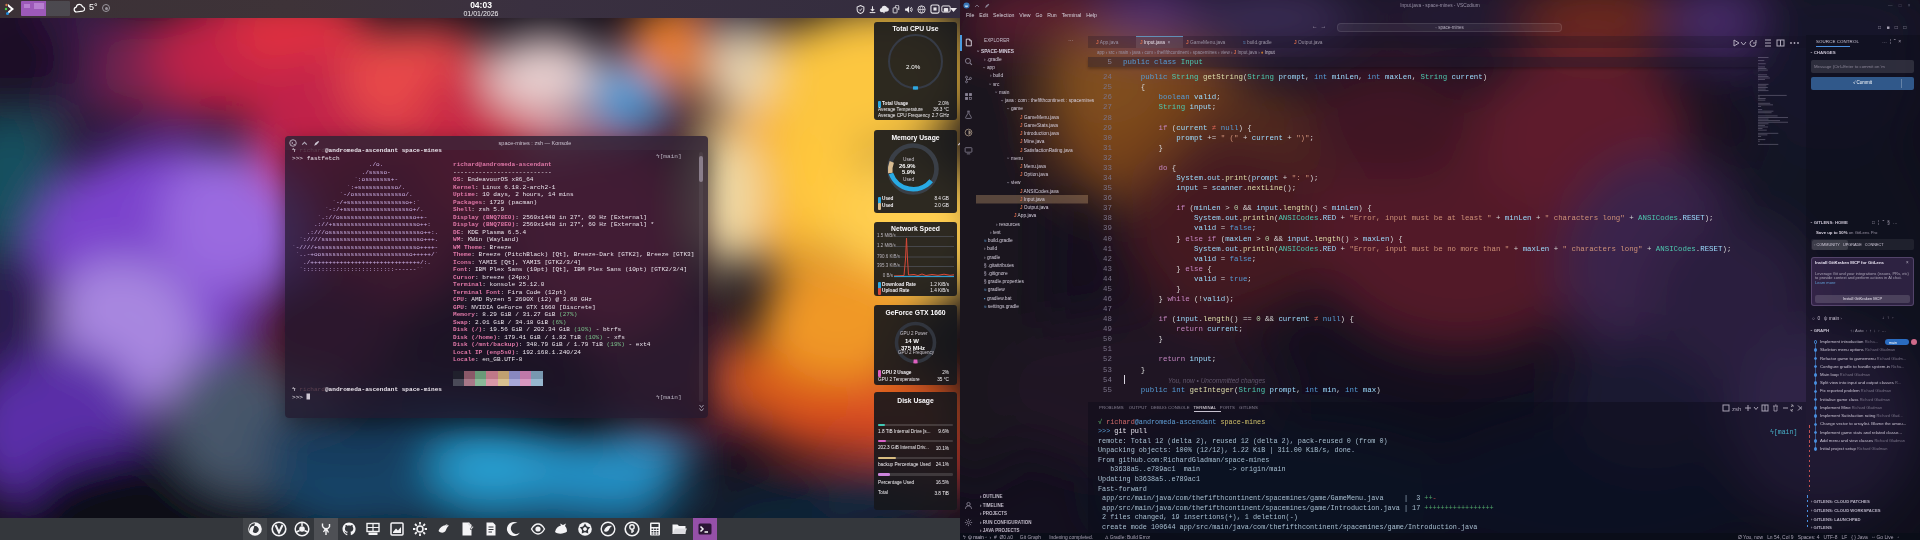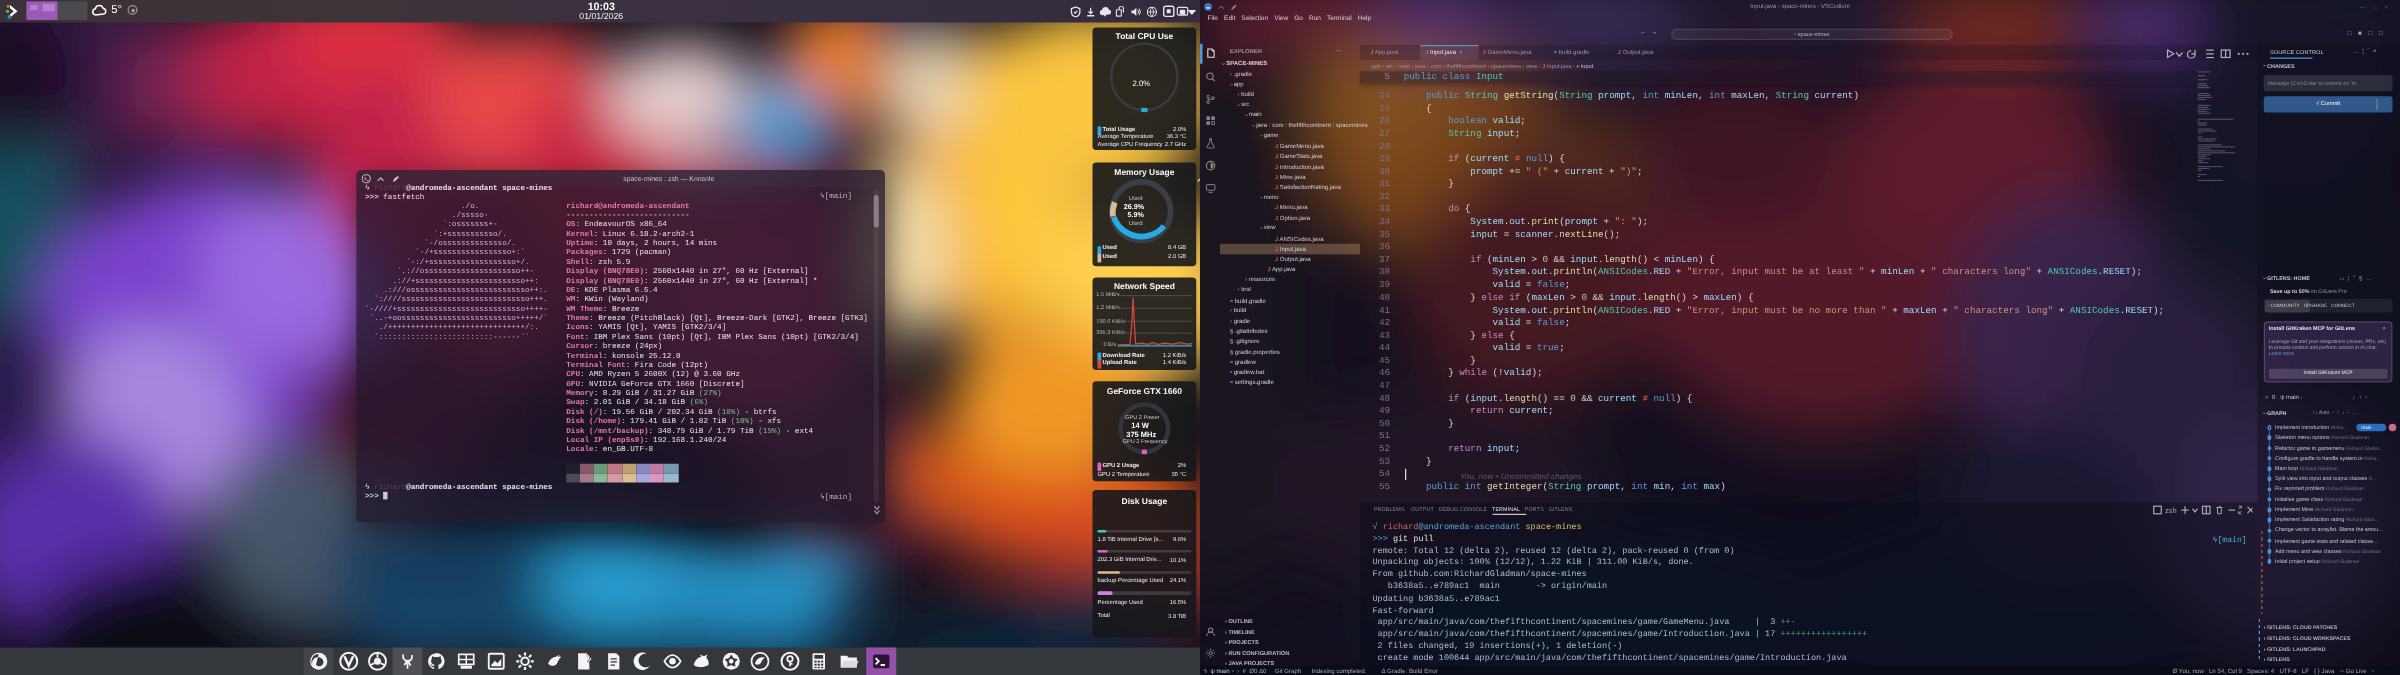--- a/index.html
+++ b/index.html
@@ -88,21 +88,21 @@
   </div>
 
   <svg class="abs" style="left:73px;top:3px" width="13" height="11" viewBox="0 0 26 22">
     <path d="M7 18 a5 5 0 0 1 -0.5 -9.9 a6.5 6.5 0 0 1 12.6 -0.6 a4.5 4.5 0 0 1 0.4 8.9 z" fill="none" stroke="#fff" stroke-width="2.4"></path>
   </svg>
   <div class="abs" style="left:89px;top:2px;color:#fff;font-size:9px;">5°</div>
   <div class="abs" style="left:102px;top:4px;width:8px;height:8px;border:1.4px solid #9a969e;border-radius:50%;box-sizing:border-box;"></div>
   <div class="abs" style="left:104.5px;top:6.5px;width:3px;height:3px;background:#9a969e;border-radius:50%;"></div>
 
   <div class="abs" style="left:411px;top:0;width:140px;text-align:center;">
-    <div style="font-size:8.5px;color:#fff;font-weight:bold;line-height:9px;padding-top:1px;">10:03</div>
+    <div style="font-size:8.5px;color:#fff;font-weight:bold;line-height:9px;padding-top:1px;">04:03</div>
     <div style="font-size:7px;color:#f0eef2;line-height:7px;">01/01/2026</div>
   </div>
 
   <div class="abs" style="left:856px;top:0px;width:104px;height:18px;color:#e8e6ea;">
     <svg class="abs" style="left:0;top:4.5px" width="9" height="9" viewBox="0 0 16 16">
           <path d="M8 1 L14 3.5 V8 C14 11.5 11.5 14 8 15 C4.5 14 2 11.5 2 8 V3.5 Z" fill="none" stroke="#e8e6ea" stroke-width="1.8"></path>
           <path d="M5.5 8 l2 2 3-4" fill="none" stroke="#e8e6ea" stroke-width="1.6"></path>
         </svg>
     <svg class="abs" style="left:12px;top:4.5px" width="9" height="9" viewBox="0 0 16 16">
           <path d="M8 2 V10 M5 7.5 L8 10.5 L11 7.5" fill="none" stroke="#e8e6ea" stroke-width="1.8"></path>

